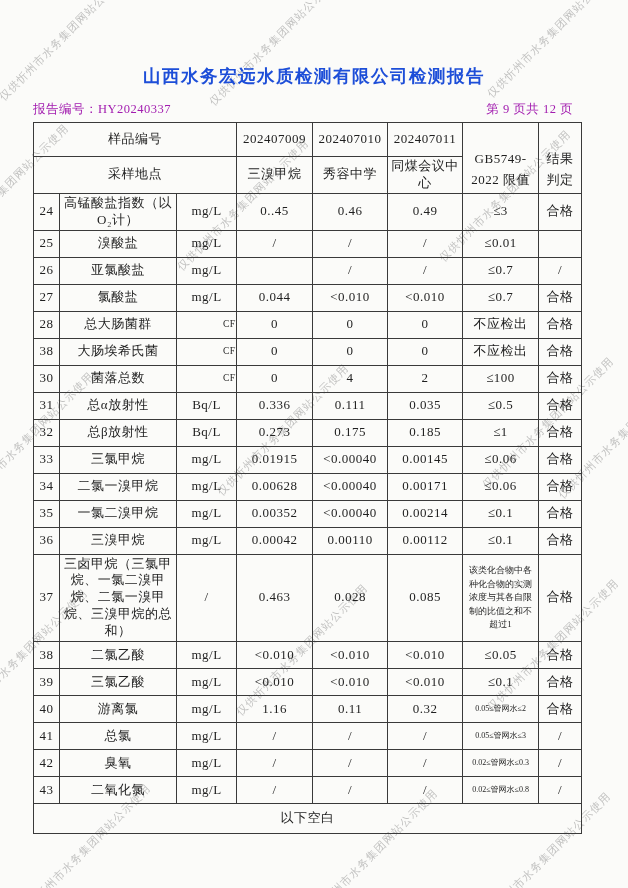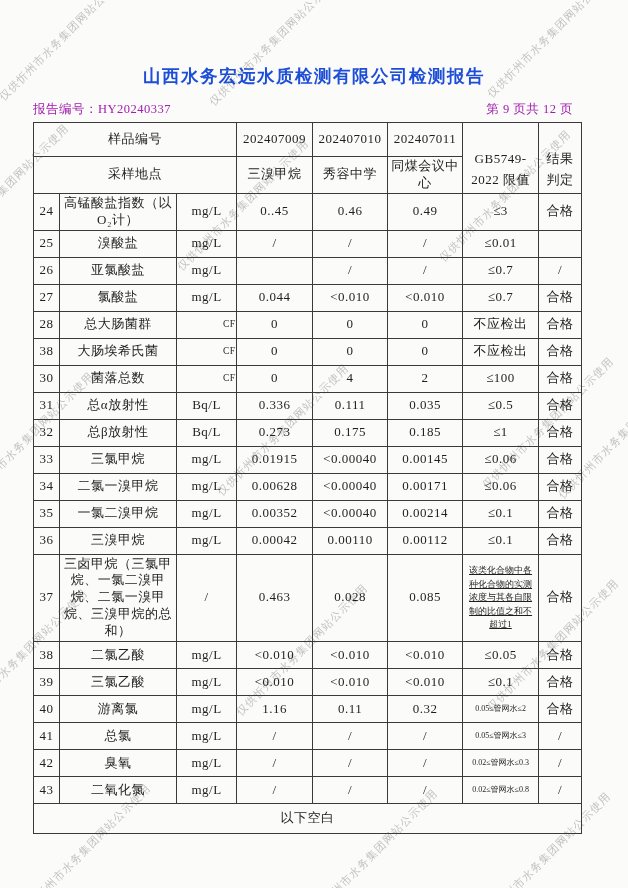--- a/index.html
+++ b/index.html
@@ -62,21 +62,21 @@
   tr.rstd{height:27px;}
   tr.r24{height:33px;}
   tr.r37{height:76px;}
   tr.rfoot{height:30px;}
   td.c-name{text-align:left;padding:2px 3px 2px 6px;letter-spacing:1px;line-height:1.4;}
   td.c-no{letter-spacing:0;}
   td.c-unit{font-size:12.5px;letter-spacing:0;}
   td.c-unit.small{font-size:9.5px;padding-left:46px;}
   td.c-val{letter-spacing:0;font-size:13px;}
   td.c-limit{font-size:13px;}
-  td.c-limit.tiny{font-size:9px;line-height:1.5;letter-spacing:0;padding:2px 4px;text-decoration:underline;}
+  td.c-limit.tiny{font-size:9px;line-height:1.5;letter-spacing:0;padding:2px 4px;}
   td.c-limit.nano{font-size:8px;letter-spacing:0;white-space:nowrap;padding:1px 0;}
   td.c-result{font-size:12.5px;letter-spacing:2px;}
   td.c-head{letter-spacing:2px;}
   td.c-sample{letter-spacing:0;font-size:13.5px;}
   td.c-loc{letter-spacing:1px;padding:2px 8px;}
   td.c-2line div{padding:2px 0;margin-top:24px;}
   td.c-2line div + div{margin-top:1px;}
   td.c-foot{text-align:left;padding-left:4px;font-size:12.5px;letter-spacing:1px;vertical-align:top;padding-top:4px;}
 </style>
 </head>

